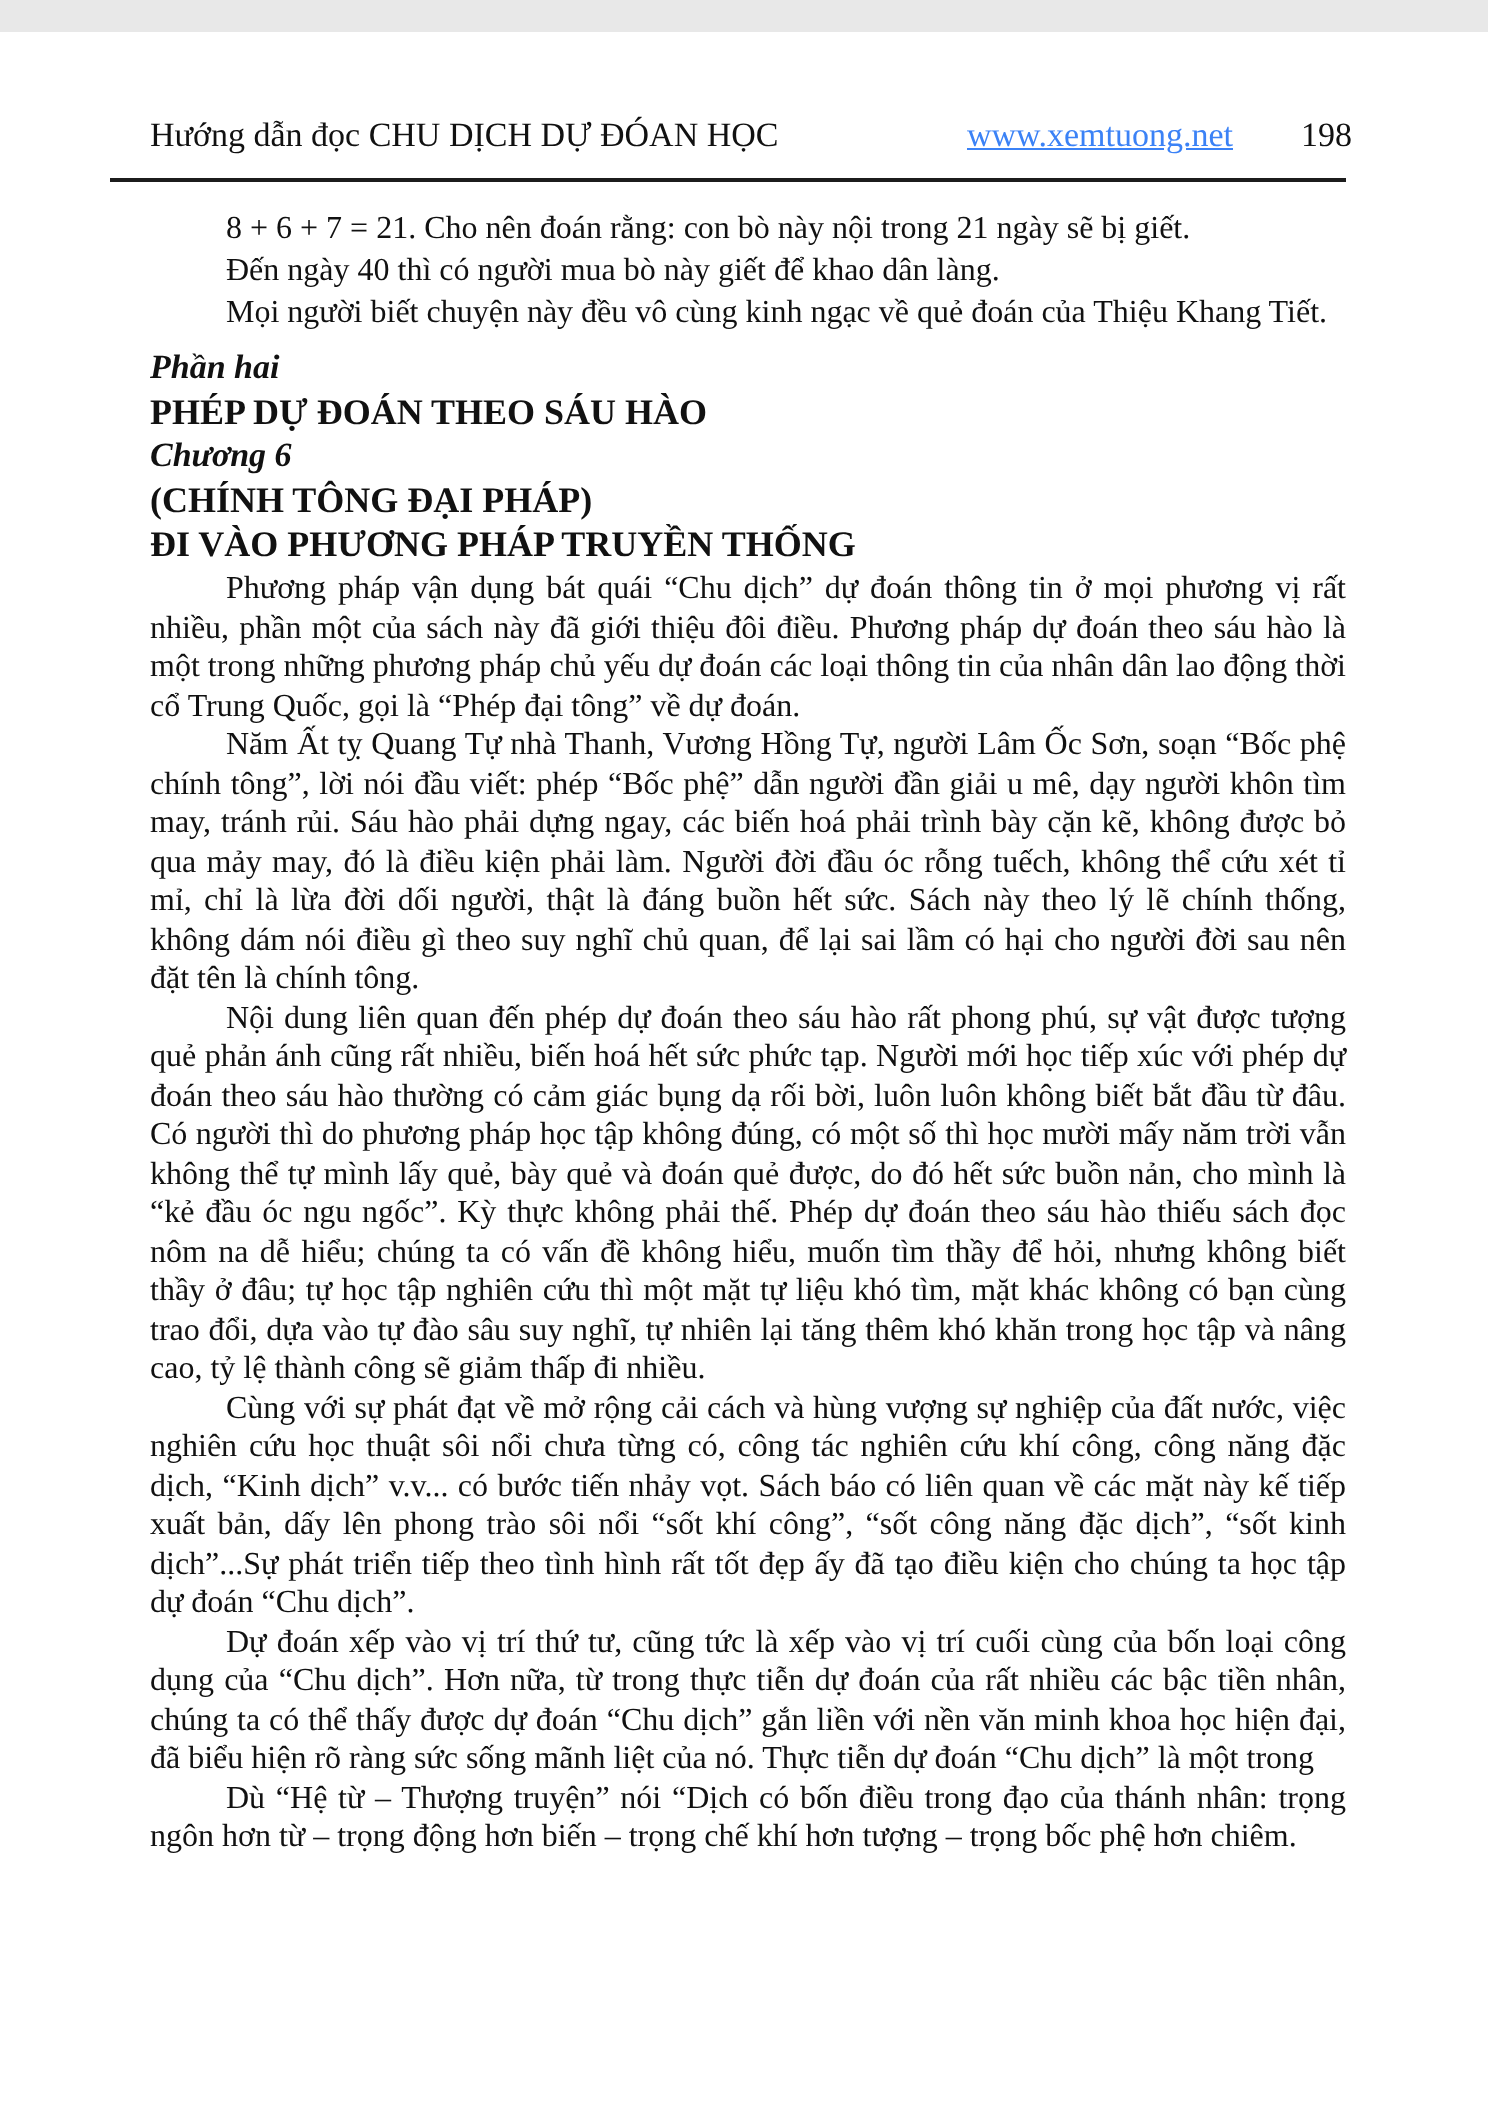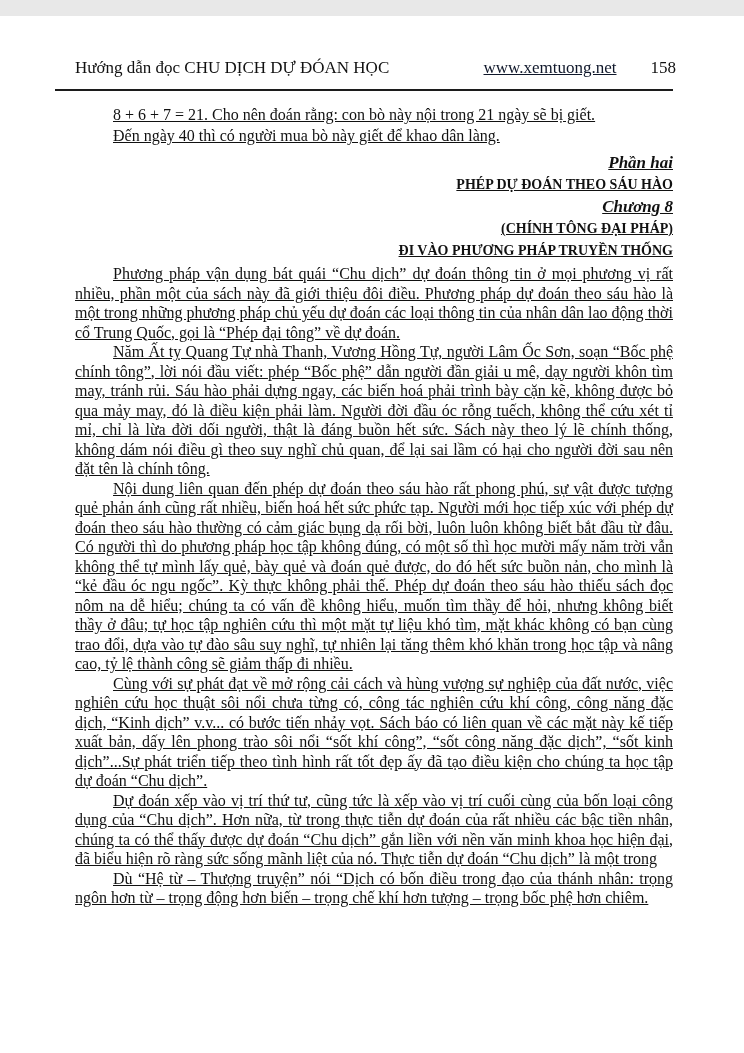--- a/index.html
+++ b/index.html
@@ -11,64 +11,65 @@
     color:#111;
     font-family:"Liberation Serif","DejaVu Serif",serif;
     overflow:hidden;
   }
   .header {
     position:absolute; top:42px; left:75px; right:68px;
     display:flex; justify-content:space-between; align-items:baseline;
     font-size:17px; white-space:nowrap;
   }
   .header-right { display:flex; align-items:baseline; gap:34px; }
-  .header a.site-link { color:#0f172a; text-decoration:underline; cursor:pointer; }
+  .header a.site-link { color:#3b82f6; text-decoration:underline; cursor:pointer; }
   .page-num { color:#111; }
   .rule {
     position:absolute; top:73px; left:55px; width:618px;
     border-top:2px solid #1c1c1c; height:0;
   }
   .content {
     position:absolute; top:88px; left:75px; width:598px;
     font-size:16px; line-height:19.5px; text-align:justify;
     text-justify:inter-word;
   }
-  .content p { margin:0; text-indent:38px;text-decoration:underline; }
+  .content p { margin:0; text-indent:38px; }
   .intro p { line-height:21px; }
-  .headings { text-align:right; margin-top:6px; margin-bottom:2px;text-decoration:underline; }
+  .headings { text-align:left; margin-top:6px; margin-bottom:2px; }
   .headings div { text-indent:0; line-height:22px; }
   .h-label { font-weight:bold; font-style:italic; font-size:17px; }
-  .h-caps  { font-weight:bold; font-size:14px; }
+  .h-caps  { font-weight:bold; font-size:18px; }
 </style>
 </head>
 <body>
 
 <div class="page">
 
   <div class="header">
     <span class="header-title">Hướng dẫn đọc CHU DỊCH DỰ ĐÓAN HỌC</span>
     <span class="header-right">
       <a class="site-link">www.xemtuong.net</a>
-      <span class="page-num">158</span>
+      <span class="page-num">198</span>
     </span>
   </div>
 
   <div class="rule"></div>
 
   <div class="content">
 
     <div class="intro">
       <p>8 + 6 + 7 = 21. Cho nên đoán rằng: con bò này nội trong 21 ngày sẽ bị giết.</p>
       <p>Đến ngày 40 thì có người mua bò này giết để khao dân làng.</p>
+      <p>Mọi người biết chuyện này đều vô cùng kinh ngạc về quẻ đoán của Thiệu Khang Tiết.</p>
     </div>
 
     <div class="headings">
       <div class="h-label">Phần hai</div>
       <div class="h-caps">PHÉP DỰ ĐOÁN THEO SÁU HÀO</div>
-      <div class="h-label">Chương 8</div>
+      <div class="h-label">Chương 6</div>
       <div class="h-caps">(CHÍNH TÔNG ĐẠI PHÁP)</div>
       <div class="h-caps">ĐI VÀO PHƯƠNG PHÁP TRUYỀN THỐNG</div>
     </div>
 
     <p>Phương pháp vận dụng bát quái “Chu dịch” dự đoán thông tin ở mọi phương vị rất nhiều, phần một của sách này đã giới thiệu đôi điều. Phương pháp dự đoán theo sáu hào là một trong những phương pháp chủ yếu dự đoán các loại thông tin của nhân dân lao động thời cổ Trung Quốc, gọi là “Phép đại tông” về dự đoán.</p>
     <p>Năm Ất tỵ Quang Tự nhà Thanh, Vương Hồng Tự, người Lâm Ốc Sơn, soạn “Bốc phệ chính tông”, lời nói đầu viết: phép “Bốc phệ” dẫn người đần giải u mê, dạy người khôn tìm may, tránh rủi. Sáu hào phải dựng ngay, các biến hoá phải trình bày cặn kẽ, không được bỏ qua mảy may, đó là điều kiện phải làm. Người đời đầu óc rỗng tuếch, không thể cứu xét tỉ mỉ, chỉ là lừa đời dối người, thật là đáng buồn hết sức. Sách này theo lý lẽ chính thống, không dám nói điều gì theo suy nghĩ chủ quan, để lại sai lầm có hại cho người đời sau nên đặt tên là chính tông.</p>
     <p>Nội dung liên quan đến phép dự đoán theo sáu hào rất phong phú, sự vật được tượng quẻ phản ánh cũng rất nhiều, biến hoá hết sức phức tạp. Người mới học tiếp xúc với phép dự đoán theo sáu hào thường có cảm giác bụng dạ rối bời, luôn luôn không biết bắt đầu từ đâu. Có người thì do phương pháp học tập không đúng, có một số thì học mười mấy năm trời vẫn không thể tự mình lấy quẻ, bày quẻ và đoán quẻ được, do đó hết sức buồn nản, cho mình là “kẻ đầu óc ngu ngốc”. Kỳ thực không phải thế. Phép dự đoán theo sáu hào thiếu sách đọc nôm na dễ hiểu; chúng ta có vấn đề không hiểu, muốn tìm thầy để hỏi, nhưng không biết thầy ở đâu; tự học tập nghiên cứu thì một mặt tự liệu khó tìm, mặt khác không có bạn cùng trao đổi, dựa vào tự đào sâu suy nghĩ, tự nhiên lại tăng thêm khó khăn trong học tập và nâng cao, tỷ lệ thành công sẽ giảm thấp đi nhiều.</p>
     <p>Cùng với sự phát đạt về mở rộng cải cách và hùng vượng sự nghiệp của đất nước, việc nghiên cứu học thuật sôi nổi chưa từng có, công tác nghiên cứu khí công, công năng đặc dịch, “Kinh dịch” v.v... có bước tiến nhảy vọt. Sách báo có liên quan về các mặt này kế tiếp xuất bản, dấy lên phong trào sôi nổi “sốt khí công”, “sốt công năng đặc dịch”, “sốt kinh dịch”...Sự phát triển tiếp theo tình hình rất tốt đẹp ấy đã tạo điều kiện cho chúng ta học tập dự đoán “Chu dịch”.</p>
     <p>Dự đoán xếp vào vị trí thứ tư, cũng tức là xếp vào vị trí cuối cùng của bốn loại công dụng của “Chu dịch”. Hơn nữa, từ trong thực tiễn dự đoán của rất nhiều các bậc tiền nhân, chúng ta có thể thấy được dự đoán “Chu dịch” gắn liền với nền văn minh khoa học hiện đại, đã biểu hiện rõ ràng sức sống mãnh liệt của nó. Thực tiễn dự đoán “Chu dịch” là một trong</p>
     <p>Dù “Hệ từ – Thượng truyện” nói “Dịch có bốn điều trong đạo của thánh nhân: trọng ngôn hơn từ – trọng động hơn biến – trọng chế khí hơn tượng – trọng bốc phệ hơn chiêm.</p>

